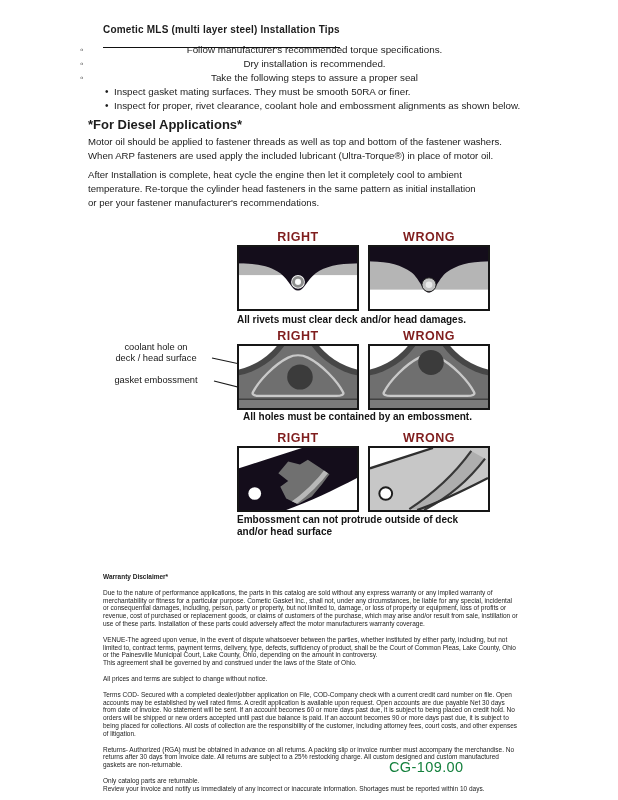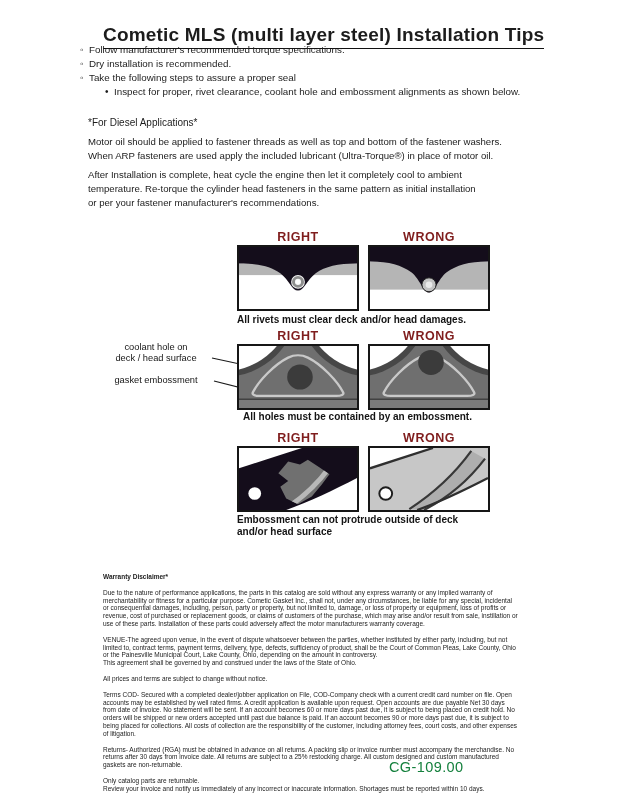--- a/index.html
+++ b/index.html
@@ -1,27 +1,27 @@
 <!DOCTYPE html>
 <html><head>
 <meta charset="utf-8">
 <style>
   html,body{margin:0;padding:0;background:#fff;}
   .page{position:relative;width:618px;height:800px;background:#ffffff;overflow:hidden;
         font-family:"Liberation Sans",sans-serif;color:#1c1c1c;}
   
-  .title{position:absolute;left:103px;top:24px;font-size:19px;font-weight:700;
-         letter-spacing:.2px;border-bottom:1.6px solid #111;padding-bottom:2px;white-space:nowrap;}
+  .title{position:absolute;left:103px;top:24px;font-size:10px;font-weight:700;
+         letter-spacing:.2px;border-bottom:1.6px solid #111;padding-bottom:12px;white-space:nowrap;}
   .bullets{position:absolute;left:80px;top:43px;width:460px;font-size:9.8px;line-height:14px;}
-  .bullet{position:relative;padding-left:9px;white-space:nowrap;}
+  .bullet{position:relative;padding-left:9px;white-space:nowrap;text-align:center;}
   .bullet::before{content:"◦";position:absolute;left:0;top:0;font-size:10px;}
   .subbullet{position:relative;padding-left:9px;margin-left:25px;white-space:nowrap;}
   .subbullet::before{content:"•";position:absolute;left:0;top:0;font-size:10px;}
   
-  .diesel-head{position:absolute;left:88px;top:117px;font-size:10px;font-weight:400;}
+  .diesel-head{position:absolute;left:88px;top:117px;font-size:13px;font-weight:700;}
   .para{position:absolute;left:88px;width:450px;font-size:9.6px;line-height:14px;}
   .para div{white-space:nowrap;}
   
   .panel{position:absolute;width:122px;}
   .fig-label{font-size:12.5px;font-weight:600;text-align:center;height:15px;line-height:14px;
              letter-spacing:.5px;color:#7f1d1d;}
   .fig-box{display:block;width:118px;height:62px;border:2px solid #161616;background:#fff;}
   .caption{position:absolute;font-size:10px;font-weight:700;line-height:12px;color:#141414;white-space:nowrap;}
   .fig2-side-label{position:absolute;text-align:center;font-size:9.3px;line-height:11px;color:#161616;}
   .leader{position:absolute;}
@@ -37,20 +37,21 @@
 <body>
 
 <div class="page">
 
   <div class="title">Cometic MLS (multi layer steel) Installation Tips</div>
 
   <div class="bullets">
     <div class="bullet">Follow manufacturer's recommended torque specifications.</div>
     <div class="bullet">Dry installation is recommended.</div>
     <div class="bullet">Take the following steps to assure a proper seal</div>
+    <div class="subbullet">Inspect gasket mating surfaces.  They must be smooth 50RA or finer.</div>
     <div class="subbullet">Inspect for proper, rivet clearance, coolant hole and embossment alignments as shown below.</div>
   </div>
 
   <div class="diesel-head">*For Diesel Applications*</div>
 
   <div class="para" style="top:135px">
     <div>Motor oil should be applied to fastener threads as well as top and bottom of the fastener washers.</div>
     <div>When ARP fasteners are used apply the included lubricant (Ultra-Torque®) in place of motor oil.</div>
   </div>
 

